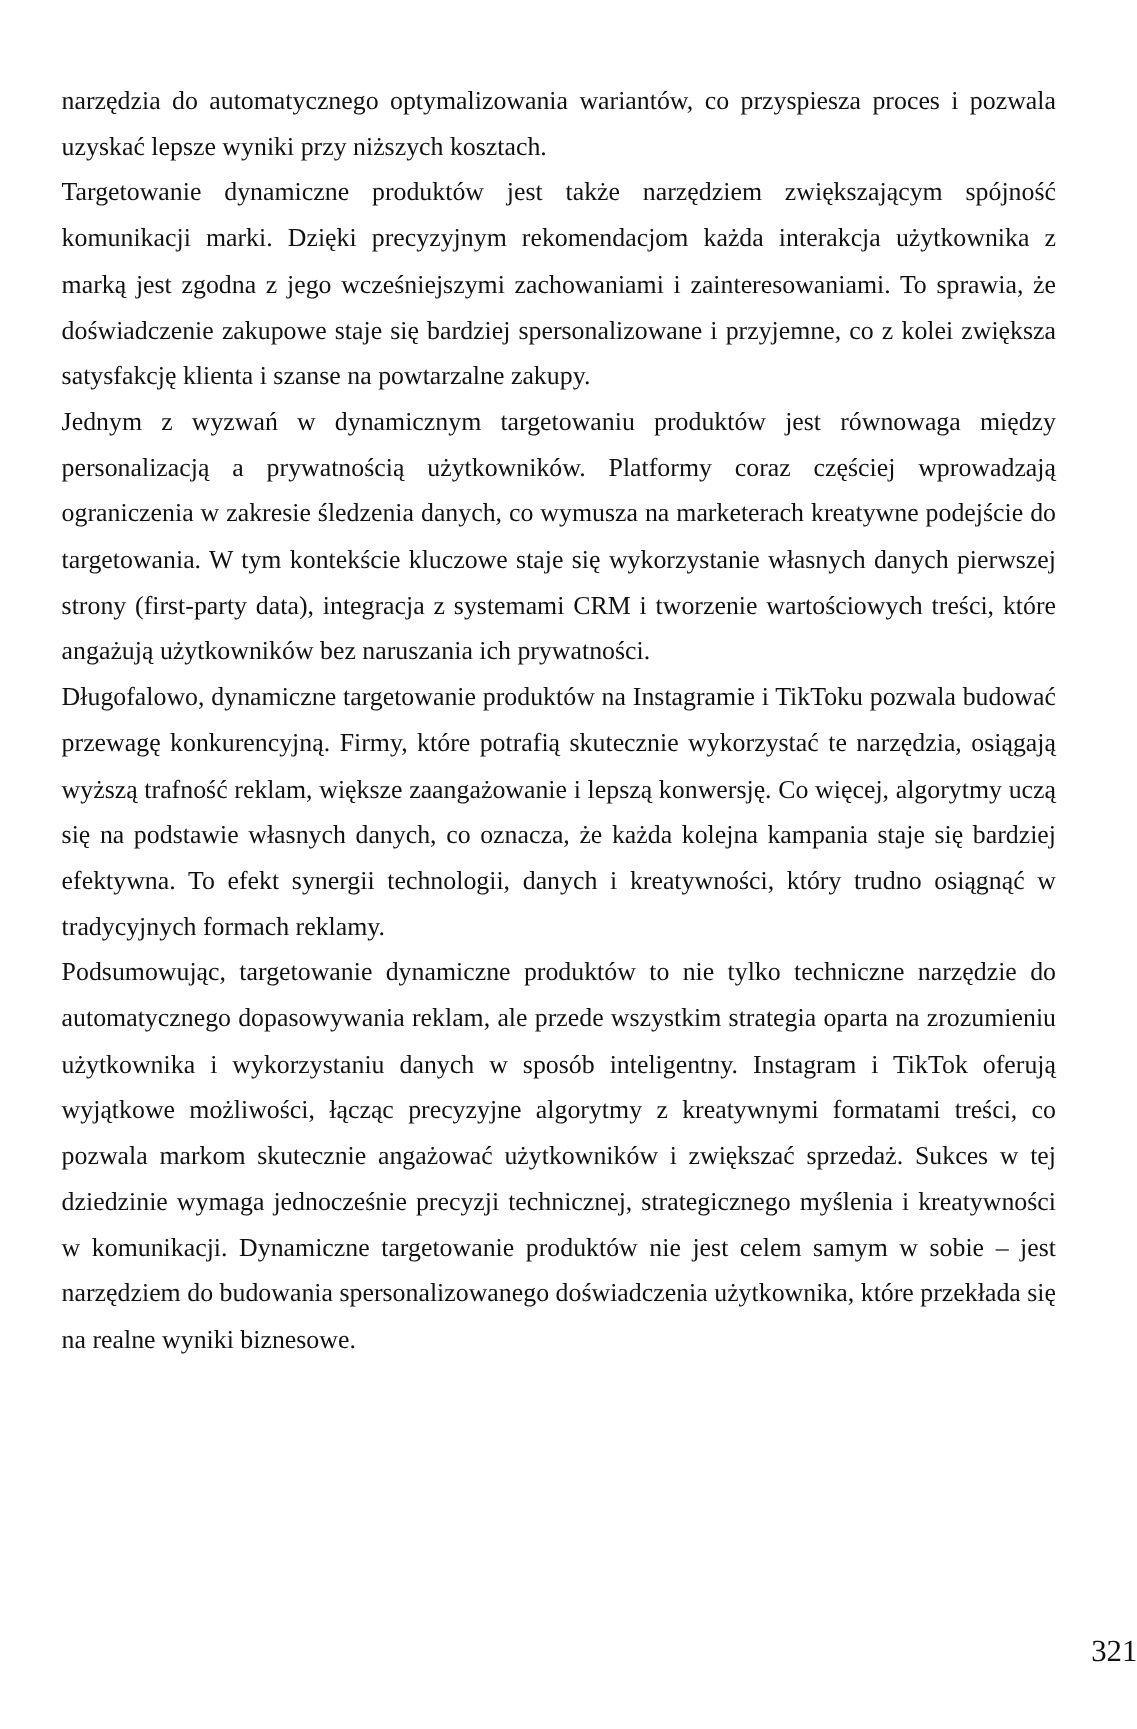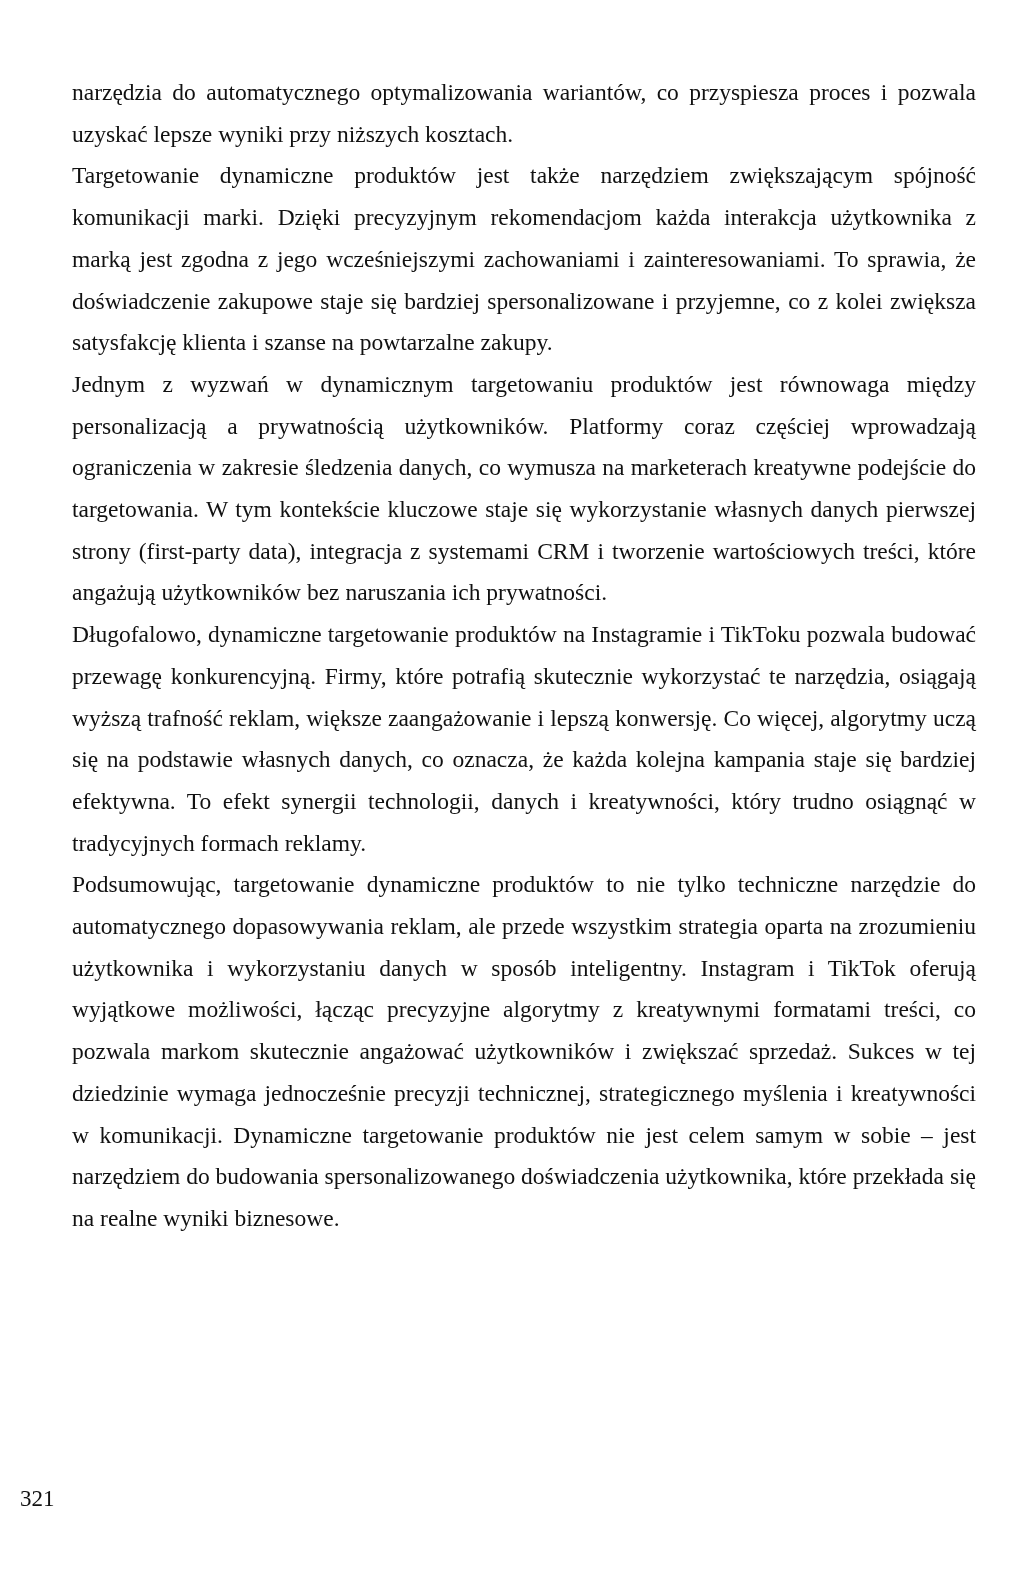--- a/index.html
+++ b/index.html
@@ -1,27 +1,27 @@
 <!DOCTYPE html>
 <html><head>
 <meta charset="utf-8">
 <style>
   html, body { margin: 0; padding: 0; background: #ffffff; }
   body { width: 1034px; height: 1572px; position: relative; overflow: hidden; }
   .page {
-    position: absolute; left: 72px; top: 72px; width: 904px;
+    position: absolute; left: 56px; top: 72px; width: 904px;
     font-family: "Liberation Serif", "DejaVu Serif", serif;
     font-size: 23.5px; line-height: 41.7px; color: #111111;
     text-align: justify;
   }
   .page p { margin: 0; }
   .page-number {
-    position: absolute; left: 0; right: 0; top: 1486px; text-align: left;
+    position: absolute; left: 0; right: 0; top: 1486px; text-align: right;
     font-family: "Liberation Serif", "DejaVu Serif", serif;
-    font-size: 23px; color: #111111; padding-left: 20px;
+    font-size: 28px; color: #111111; padding-left: 20px;
   }
 </style>
 </head>
 <body>
 
 <div class="page">
   <p>narzędzia do automatycznego optymalizowania wariantów, co przyspiesza proces i pozwala uzyskać lepsze wyniki przy niższych kosztach.</p>
   <p>Targetowanie dynamiczne produktów jest także narzędziem zwiększającym spójność komunikacji marki. Dzięki precyzyjnym rekomendacjom każda interakcja użytkownika z marką jest zgodna z jego wcześniejszymi zachowaniami i zainteresowaniami. To sprawia, że doświadczenie zakupowe staje się bardziej spersonalizowane i przyjemne, co z kolei zwiększa satysfakcję klienta i szanse na powtarzalne zakupy.</p>
   <p>Jednym z wyzwań w dynamicznym targetowaniu produktów jest równowaga między personalizacją a prywatnością użytkowników. Platformy coraz częściej wprowadzają ograniczenia w zakresie śledzenia danych, co wymusza na marketerach kreatywne podejście do targetowania. W tym kontekście kluczowe staje się wykorzystanie własnych danych pierwszej strony (first-party data), integracja z systemami CRM i tworzenie wartościowych treści, które angażują użytkowników bez naruszania ich prywatności.</p>
   <p>Długofalowo, dynamiczne targetowanie produktów na Instagramie i TikToku pozwala budować przewagę konkurencyjną. Firmy, które potrafią skutecznie wykorzystać te narzędzia, osiągają wyższą trafność reklam, większe zaangażowanie i lepszą konwersję. Co więcej, algorytmy uczą się na podstawie własnych danych, co oznacza, że każda kolejna kampania staje się bardziej efektywna. To efekt synergii technologii, danych i kreatywności, który trudno osiągnąć w tradycyjnych formach reklamy.</p>

